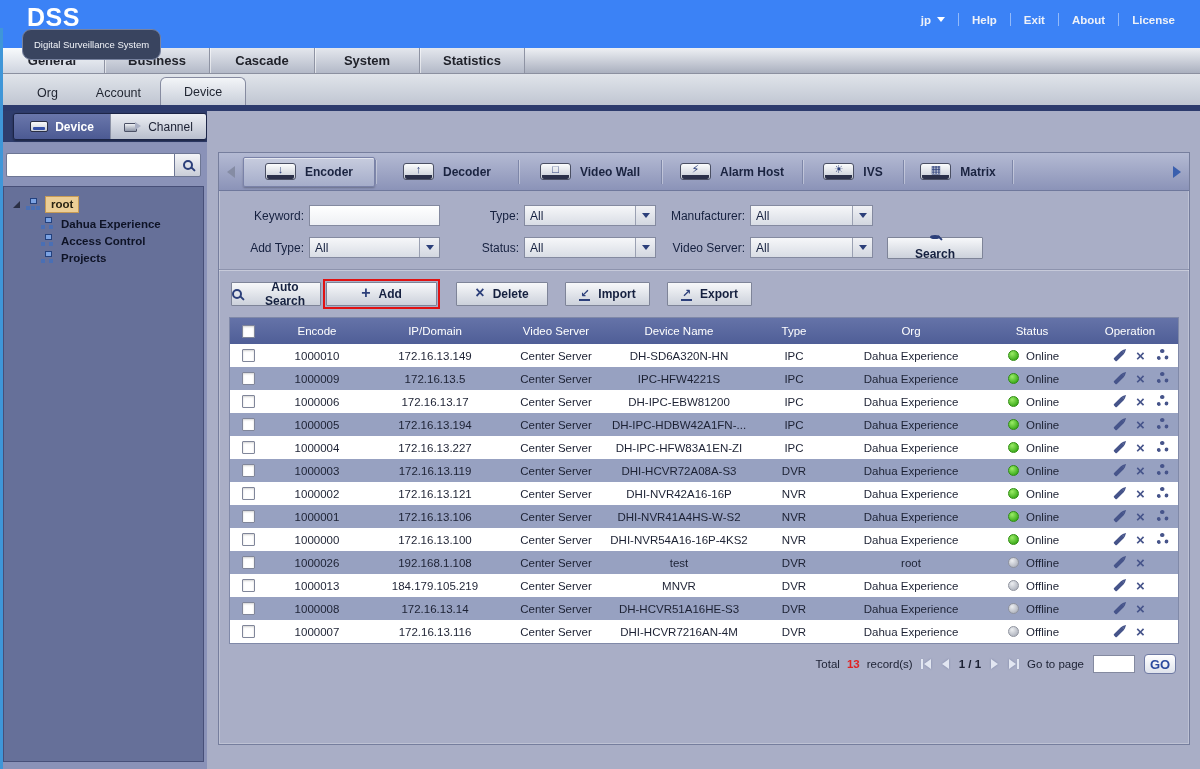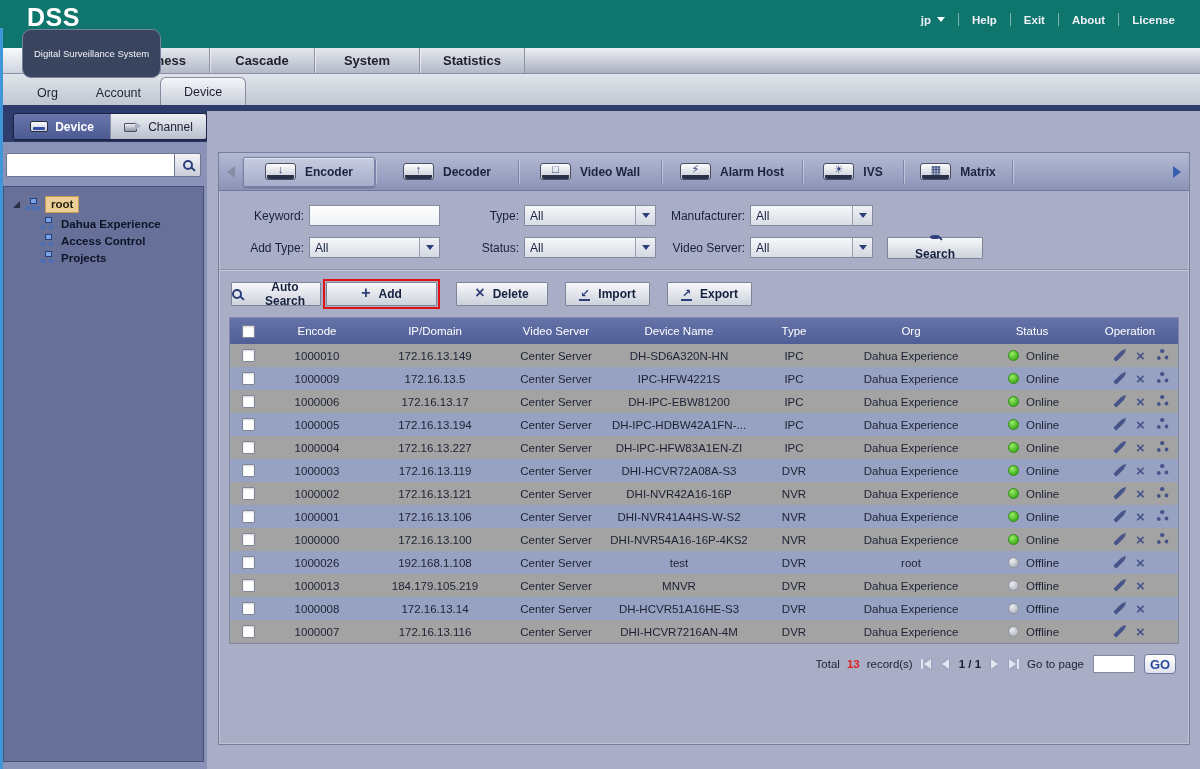--- a/index.html
+++ b/index.html
@@ -1,22 +1,22 @@
 <!DOCTYPE html>
 <html><head>
 <meta charset="utf-8">
 <style>
   * { margin:0; padding:0; box-sizing:border-box; }
   html,body { width:1200px; height:769px; overflow:hidden; }
   body { font-family:"Liberation Sans","DejaVu Sans",sans-serif; background:#a9aec6; position:relative; }
 
   
-  .topbar { position:absolute; top:0; left:0; right:0; height:48px; background:#0f766e; z-index:5; }
+  .topbar { position:absolute; top:0; left:0; right:0; height:48px; background:#3b82f6; z-index:5; }
   .logo { position:absolute; left:27px; top:3px; font-size:25px; font-weight:800; color:#fff; letter-spacing:.5px; }
-  .logo-sub { position:absolute; left:22px; top:29px; background:#39445f; border:1px solid #77829f; border-radius:9px; padding:18px 11px; font-size:9.5px; color:#f2f4f9; }
+  .logo-sub { position:absolute; left:22px; top:29px; background:#39445f; border:1px solid #77829f; border-radius:9px; padding:9px 11px; font-size:9.5px; color:#f2f4f9; }
   .topmenu { position:absolute; right:12px; top:13px; display:flex; align-items:center; }
   .menu-item, .user-item { padding:0 13px; font-size:11.5px; font-weight:bold; color:#eef1f8; cursor:pointer; display:flex; align-items:center; }
   .sep { width:1px; height:13px; background:rgba(255,255,255,.45); }
   .caret { width:0; height:0; border-left:4px solid transparent; border-right:4px solid transparent; border-top:5px solid #fff; margin-left:6px; }
 
   
   .main-tabs { position:absolute; top:48px; left:0; right:0; height:26px; background:linear-gradient(#eef0f4,#aab0bf); border-bottom:1px solid #8b90a0; display:flex; z-index:4; }
   .mtab { width:105px; display:flex; align-items:center; justify-content:center; font-size:13px; font-weight:bold; color:#20222a; border-right:1px solid #8e93a3; box-shadow:inset 1px 0 0 rgba(255,255,255,.55); cursor:pointer; background:linear-gradient(#e4e7ed,#b3b9c8); }
   .mtab.active { background:linear-gradient(#f8fafc,#ced4df); }
 
@@ -107,21 +107,21 @@
   .ar { font-size:11px; font-weight:bold; color:#2c3f7a; font-family:"DejaVu Sans",sans-serif; }
   .imp-arrow::before { content:'↙'; } .exp-arrow::before { content:'↗'; }
   .tray-bar { width:11px; height:2px; background:#2c3f7a; margin-top:0px; }
 
   
   .gridtable { margin:8px 10px 0 10px; border:1px solid #8089a8; }
   .trow { display:grid; grid-template-columns:36px 102px 134px 108px 138px 92px 142px 100px 1fr; align-items:center; }
   .tr-head { height:26px; background:linear-gradient(#6573a8,#4f5e97); color:#fff; }
   .th { text-align:center; font-size:11.5px; white-space:nowrap; overflow:hidden; cursor:pointer; }
   .tr { height:23px; }
-  .tr.light { background:#a3a3a3; } .tr.dark { background:#97a1c1; }
+  .tr.light { background:#ffffff; } .tr.dark { background:#97a1c1; }
   .td { text-align:center; font-size:11.5px; color:#1c2133; white-space:nowrap; overflow:hidden; text-overflow:ellipsis; }
   .cb-cell { display:flex; justify-content:center; }
   .checkbox { width:13px; height:13px; background:#fff; border:1px solid #80869a; border-radius:1px; display:inline-block; box-shadow:inset 0 1px 2px rgba(0,0,0,.18); cursor:pointer; }
   .status-cell { display:flex; align-items:center; padding-left:26px; gap:7px; }
   .dot { width:11px; height:11px; border-radius:50%; flex:none; }
   .dot.online { background:radial-gradient(circle at 35% 30%, #9aec66, #3fae1d 75%); border:1px solid #2f8c12; }
   .dot.offline { background:radial-gradient(circle at 35% 30%, #eceef1, #b3b7c1 75%); border:1px solid #8f939e; }
   .op-cell { display:flex; align-items:center; padding-left:31px; gap:11px; }
   .pencil { width:12px; height:4px; background:#46548a; border-radius:1px; transform:rotate(-45deg); position:relative; display:inline-block; cursor:pointer; }
   .pencil::after { content:''; position:absolute; right:-4px; top:0; border-top:2px solid transparent; border-bottom:2px solid transparent; border-left:4px solid #46548a; }

